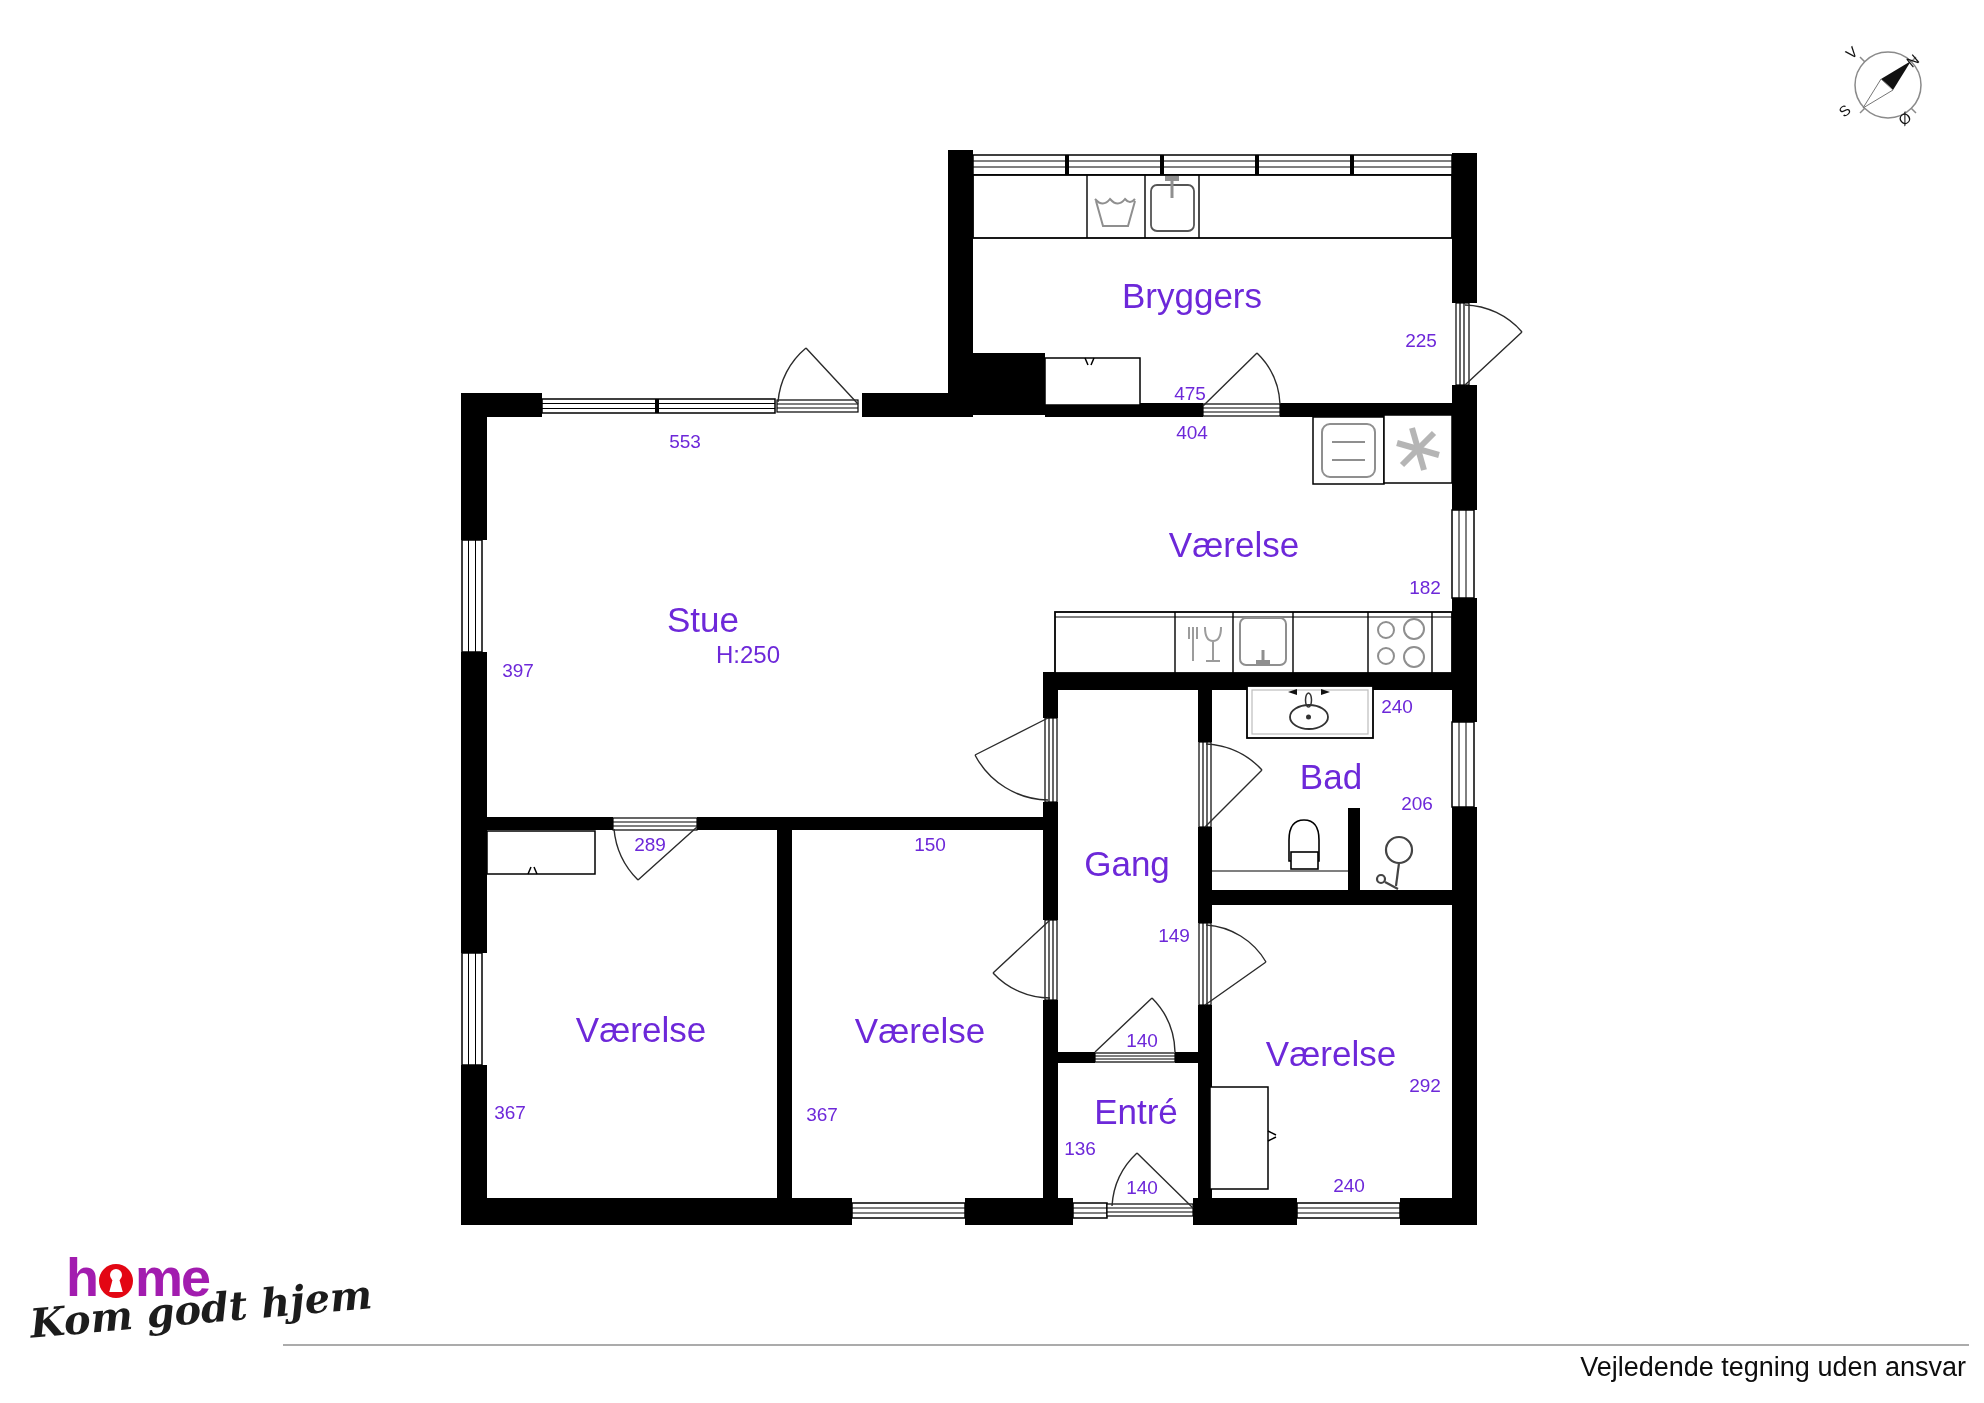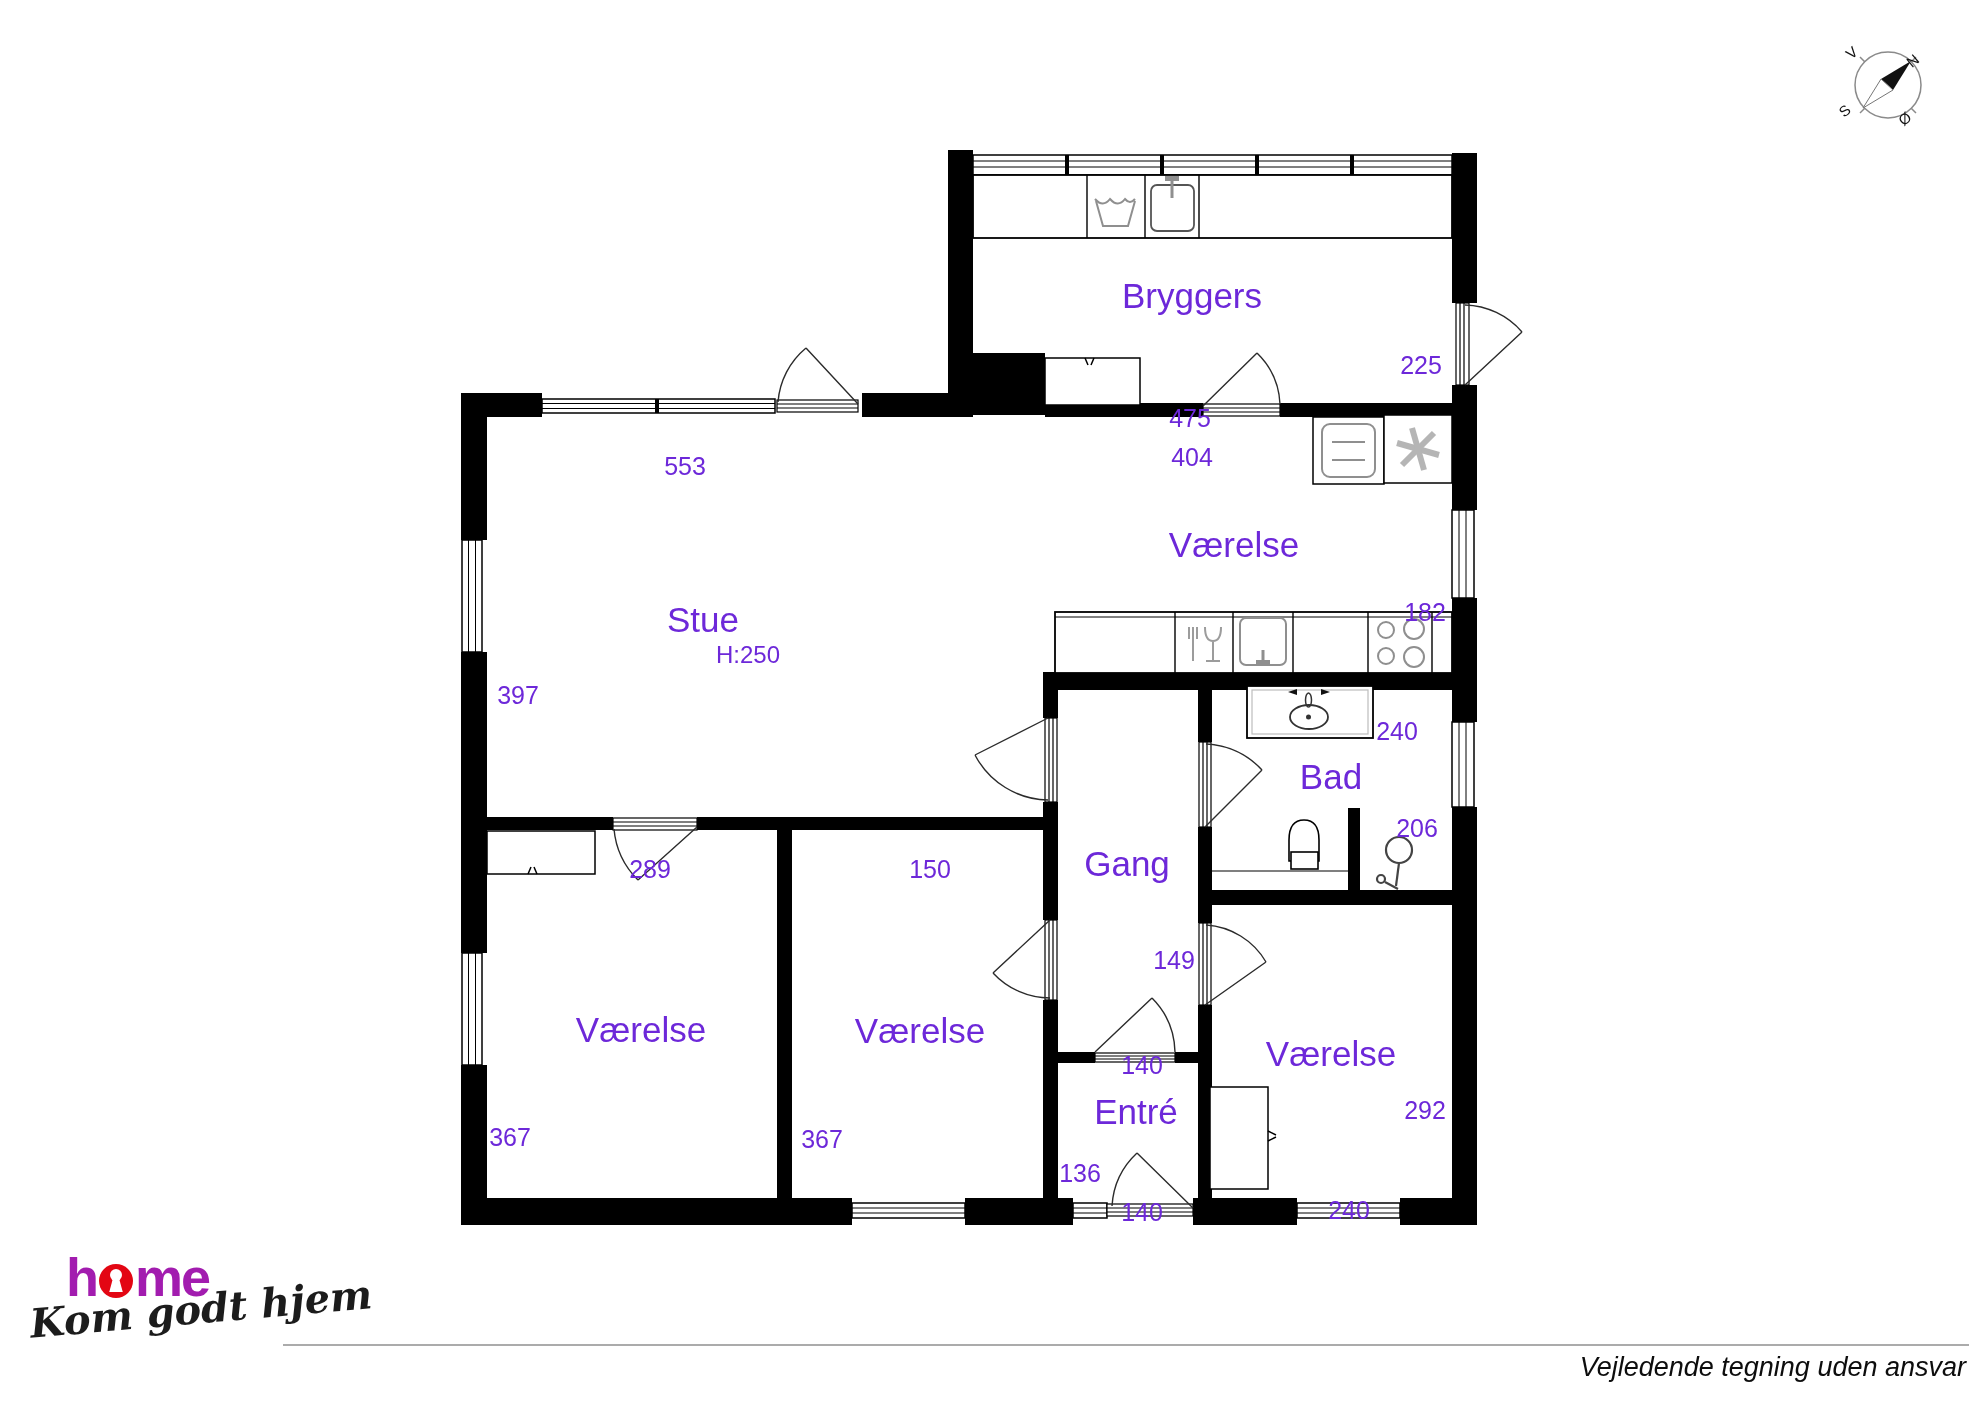--- a/index.html
+++ b/index.html
@@ -1,37 +1,37 @@
 <!DOCTYPE html>
 <html><head>
 <meta charset="utf-8">
 <style>
   html,body{margin:0;padding:0;background:#fff;}
   #page{position:relative;width:1984px;height:1403px;background:#ffffff;overflow:hidden;
         font-family:"Liberation Sans",sans-serif;}
   #plan-svg{position:absolute;left:0;top:0;}
   .lbl{position:absolute;transform:translate(-50%,-50%);white-space:nowrap;color:#6d28d9;}
   .room{font-size:35px;}
-  .meas{font-size:25px;margin-top:24px;}
+  .meas{font-size:19px;}
   .sub{font-size:24px;margin-left:42px;}
   
   #home-logo{position:absolute;left:66px;top:1250px;font-size:54px;font-weight:800;
              color:#a21caf;letter-spacing:-2px;line-height:1;}
   .logo-o{display:inline-block;width:34px;height:34px;background:#e30613;border-radius:50%;
           position:relative;vertical-align:-2px;margin:0 2px;}
   .kh-circle{position:absolute;left:50%;top:5px;transform:translateX(-50%);
              width:12px;height:12px;background:#fff;border-radius:50%;}
   .kh-stem{position:absolute;left:50%;top:13px;transform:translateX(-50%);
            width:15px;height:15px;background:#fff;
            clip-path:polygon(32% 0,68% 0,95% 100%,5% 100%);}
   #tagline{position:absolute;left:28px;top:1300px;font-family:"DejaVu Serif",serif;
            font-style:italic;font-weight:600;font-size:40px;color:#1c1c1c;
            transform:rotate(-5deg);transform-origin:left top;}
   #footer-rule{position:absolute;left:283px;top:1344px;width:1686px;height:2px;background:#ababab;}
-  #disclaimer{position:absolute;right:18px;top:1352px;font-size:27px;color:#0d0d0d;font-style:italic;}
+  #disclaimer{position:absolute;right:18px;top:1352px;font-size:27px;color:#0d0d0d;}
 </style>
 </head>
 <body>
 
 <div id="page">
 
   <svg id="plan-svg" width="1984" height="1403" viewBox="0 0 1984 1403">
 
     <g fill="#000" stroke="none">
       <rect x="461" y="393" width="26" height="147"></rect>

